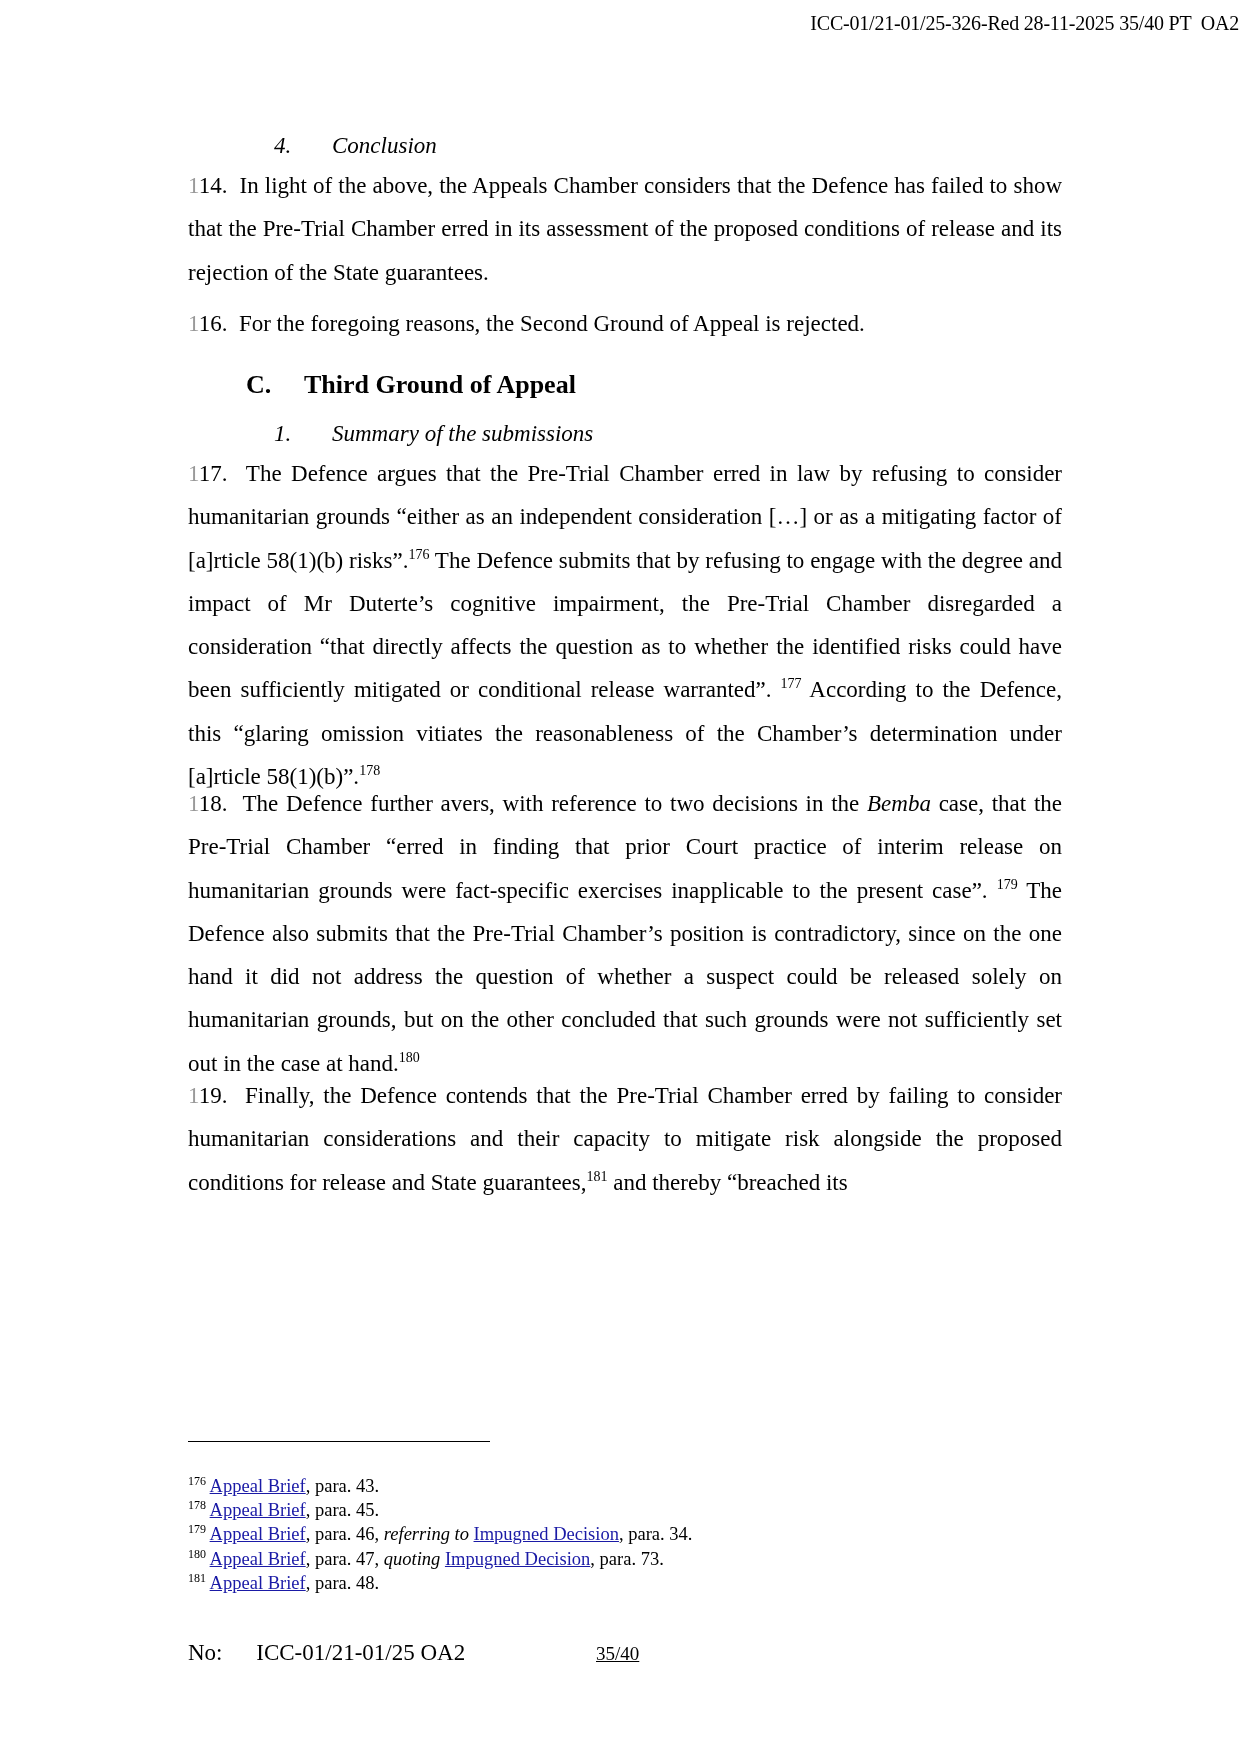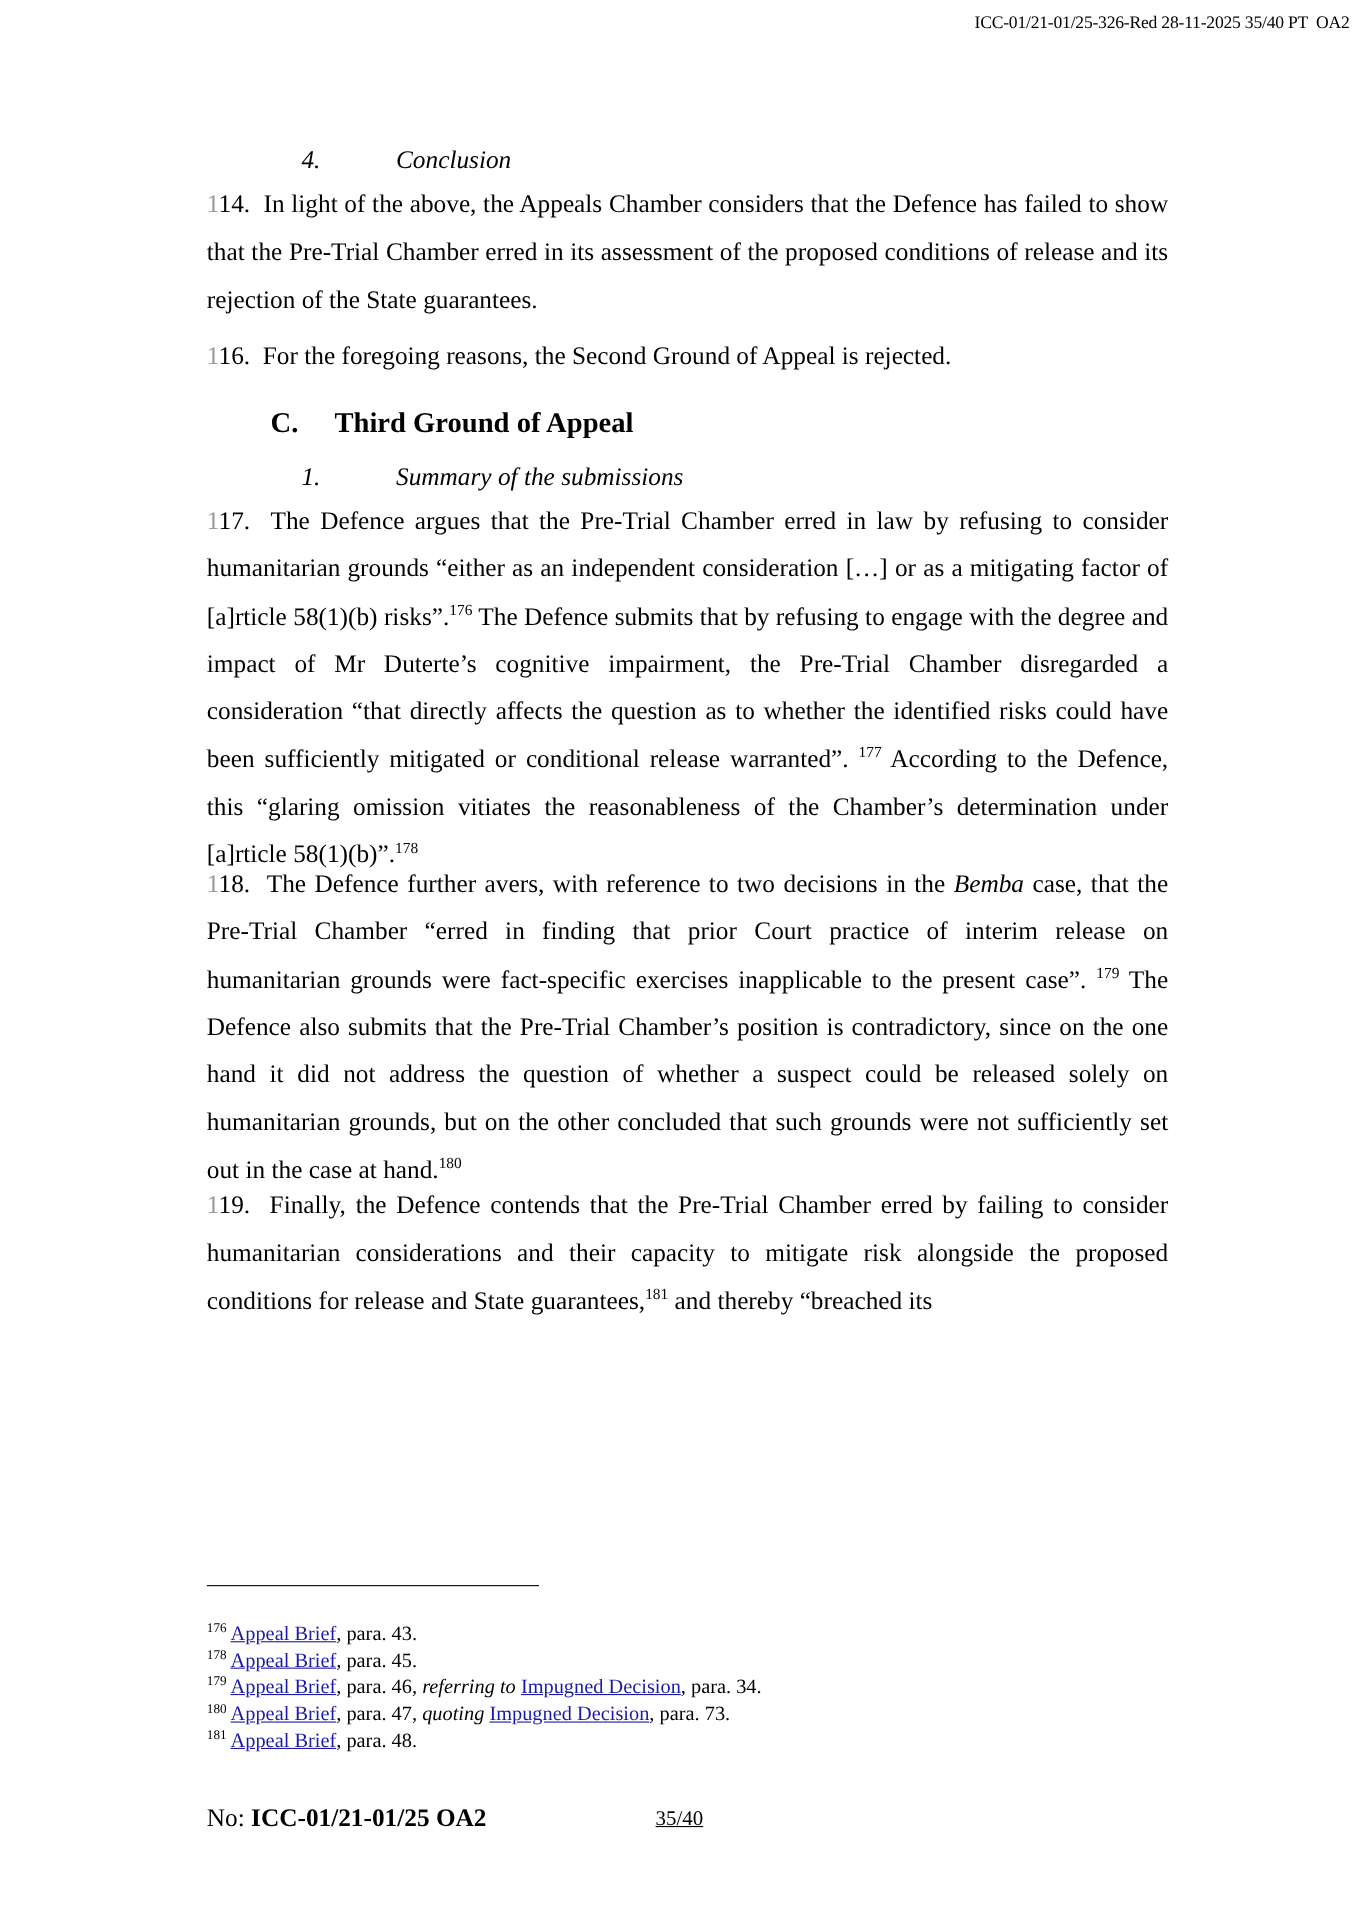--- a/index.html
+++ b/index.html
@@ -11,22 +11,22 @@
     width: 1241px;
     height: 1755px;
     position: relative;
     overflow: hidden;
     font-family: "Liberation Serif", "DejaVu Serif", serif;
     color: #000000;
   }
   .header-stamp {
     position: absolute;
     top: 12px;
-    right: 14px;
-    font-size: 16px;
+    right: 2px;
+    font-size: 20px;
     white-space: pre;
     letter-spacing: -0.2px;
   }
   .body-wrap {
     position: absolute;
     left: 188px;
     width: 874px;
     top: 0;
   }
   .subheading {
@@ -35,21 +35,20 @@
     font-style: italic;
     white-space: nowrap;
   }
   .subheading .num {
     position: absolute;
     left: 0;
   }
   .subheading .txt {
     position: absolute;
     left: 58px;
-    margin-left: 28px;
   }
   .section-heading {
     position: absolute;
     font-size: 26px;
     font-weight: bold;
     white-space: nowrap;
   }
   .section-heading .num {
     position: absolute;
     left: 0;
@@ -109,21 +108,22 @@
     font-family: Liberation Serif, serif;
   }
   .footer {
     position: absolute;
     top: 1640px;
     left: 188px;
     font-size: 23px;
     white-space: nowrap;
   }
   .footer .case-no {
-    font-weight: bold;
+    font-weight: normal;
+    margin-left: 28px;
   }
   .page-num {
     position: absolute;
     top: 1643px;
     left: 596px;
     font-size: 19px;
     text-decoration: underline;
   }
 </style>
 </head>

